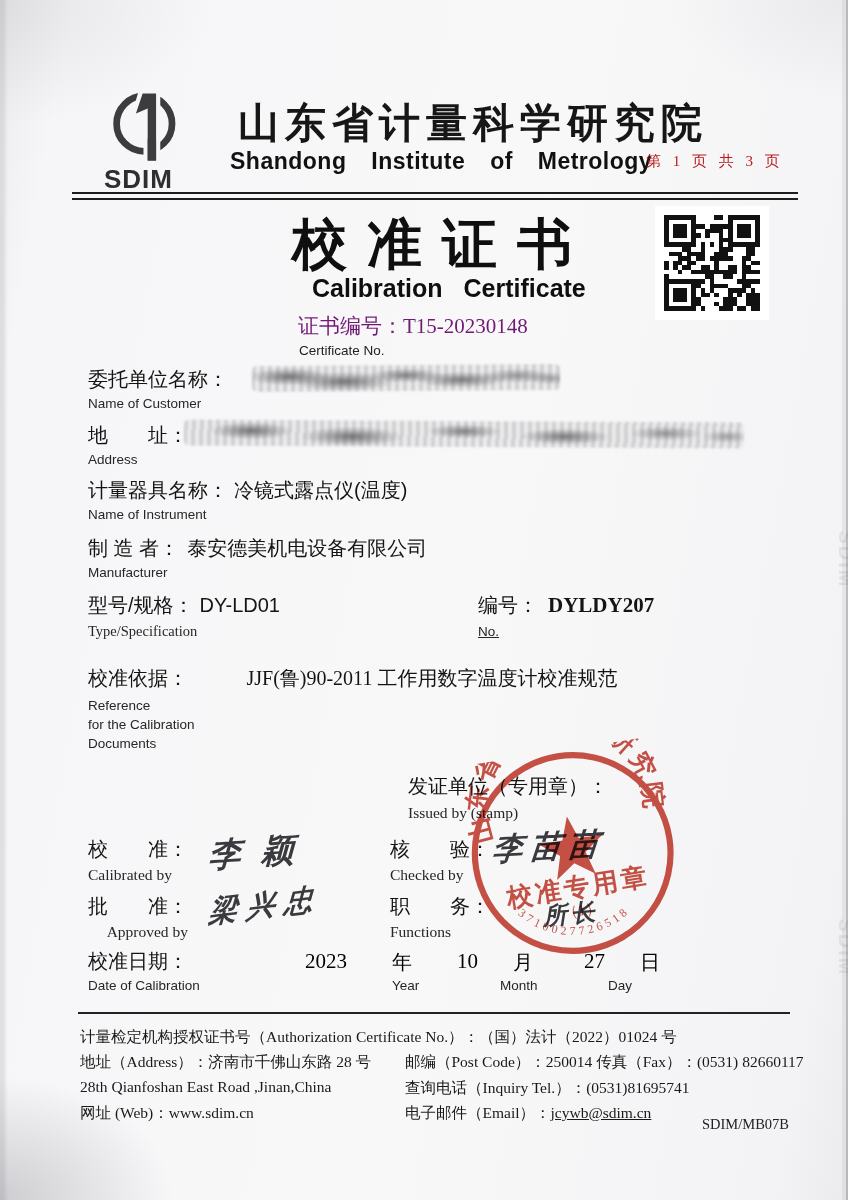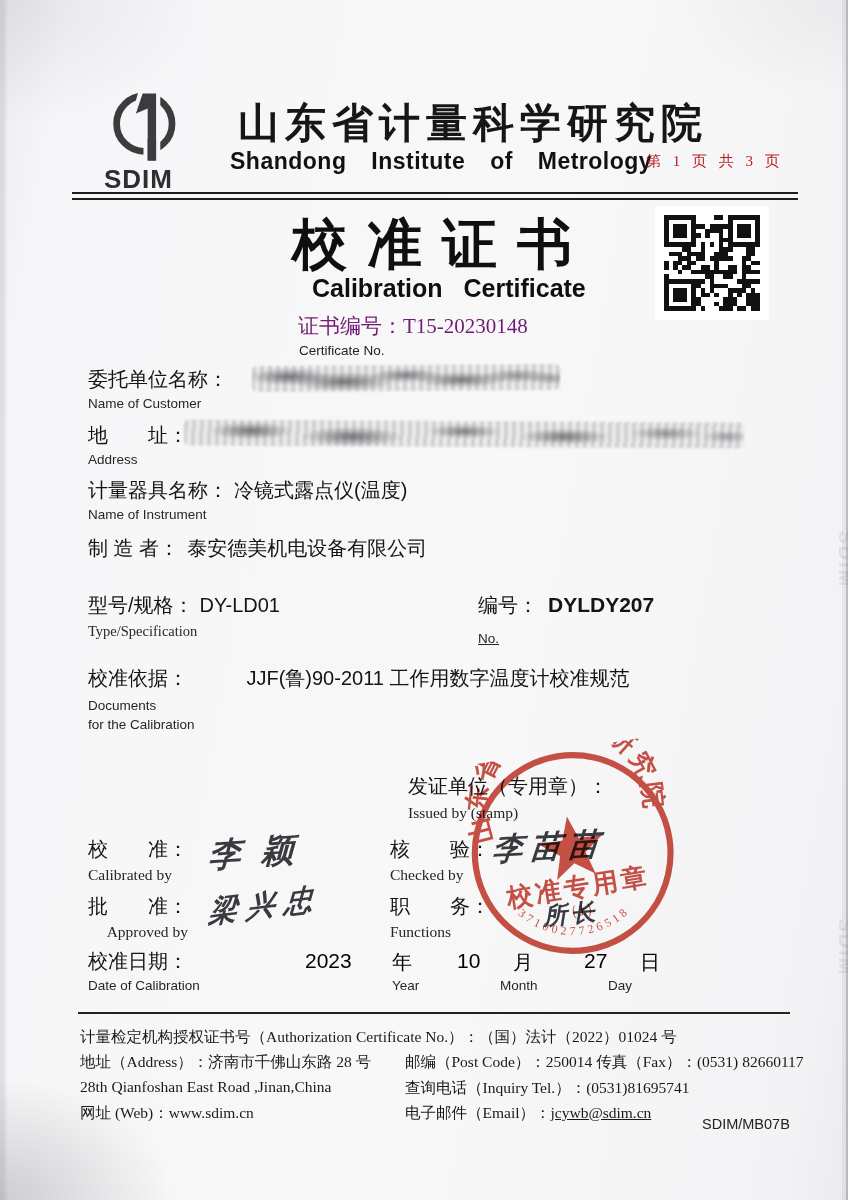--- a/index.html
+++ b/index.html
@@ -14,21 +14,21 @@
     position:absolute;inset:0;
     background:
       radial-gradient(240px 170px at 0% 100%, rgba(110,110,118,.30), transparent 72%),
       radial-gradient(300px 180px at 0% 0%, rgba(140,140,148,.16), transparent 70%),
       radial-gradient(260px 140px at 100% 0%, rgba(150,150,158,.12), transparent 70%),
       linear-gradient(to left, rgba(120,120,128,.45) 0 2px, rgba(190,190,196,.25) 2px 6px, transparent 6px),
       linear-gradient(to right, rgba(170,170,178,.30) 0 3px, transparent 8px),
       linear-gradient(100deg, #ececee 0%, #f6f6f8 7%, #f8f8f9 55%, #f3f3f5 93%, #ebebed 100%);
   }
   .abs{position:absolute;}
-  .serif{font-family:Liberation Sans, sans-serif;}
+  .serif{font-family:Liberation Serif, serif;}
 
   
   .org-cn{font-family:"Liberation Serif",serif;font-size:41px;font-weight:600;letter-spacing:6px;color:#161616;}
   .org-en{font-size:23px;font-weight:bold;word-spacing:18px;letter-spacing:.5px;color:#111;}
   .page-info{font-family:"Liberation Serif",serif;font-size:15px;letter-spacing:4px;color:#b91c1c;}
   .rule-double{border-top:2px solid #1d1d1d;border-bottom:2px solid #1d1d1d;height:4px;}
 
   
   .title-cn{font-family:"Liberation Serif",serif;font-size:55px;font-weight:900;letter-spacing:20px;color:#0f0f0f;white-space:nowrap;}
   .title-en{font-size:25px;font-weight:bold;word-spacing:14px;color:#0f0f0f;}
@@ -362,40 +362,42 @@
 </div>
 <div class="redact" style="left:184px;top:421px;width:560px;height:26px;transform:rotate(.3deg);"></div>
 
 <div class="abs" style="left:88px;top:477px;">
   <div><span class="cn-label">计量器具名称：</span><span class="cn-value" style="margin-left:6px;">冷镜式露点仪(温度)</span></div>
   <div class="en-sub">Name of Instrument</div>
 </div>
 
 <div class="abs" style="left:88px;top:535px;">
   <div><span class="cn-label">制 造 者：</span><span class="cn-value" style="margin-left:8px;">泰安德美机电设备有限公司</span></div>
+  <div class="en-sub">Manufacturer</div>
 </div>
 
 <div class="abs" style="left:88px;top:592px;">
   <div><span class="cn-label">型号/规格：</span><span class="cn-value" style="margin-left:6px;">DY-LD01</span></div>
   <div class="en-sub en-serif" style="margin-top:4px;">Type/Specification</div>
 </div>
 
 <div class="abs" style="left:478px;top:592px;">
   <div><span class="cn-label">编号：</span><span class="cn-value bold serif" style="margin-left:10px;font-size:21px;">DYLDY207</span></div>
-  <div class="en-sub" style="margin-top:12px;text-decoration:underline;">No.</div>
+  <div class="en-sub" style="margin-top:5px;text-decoration:underline;">No.</div>
 </div>
 
 <div class="abs" style="left:88px;top:665px;">
   <div>
     <span class="cn-label">校准依据：</span>
     <span class="cn-value serif" style="margin-left:54px;">JJF(鲁)90-2011 工作用数字温度计校准规范</span>
   </div>
   <div class="en-sub" style="line-height:19px;margin-top:4px;">
+    <div>Reference</div>
+    <div>for the Calibration</div>
     <div>Documents</div>
-    <div>for the Calibration</div>
   </div>
 </div>
 
 <div class="abs" style="left:408px;top:773px;">
   <div class="cn-label">发证单位（专用章）：</div>
   <div class="en-sub en-serif" style="font-size:15.5px;margin-top:4px;">Issued by (stamp)</div>
 </div>
 
 <div class="abs stamp" style="left:470px;top:750px;transform:rotate(-9deg);">
   <svg width="206" height="206" viewBox="0 0 200 200">

